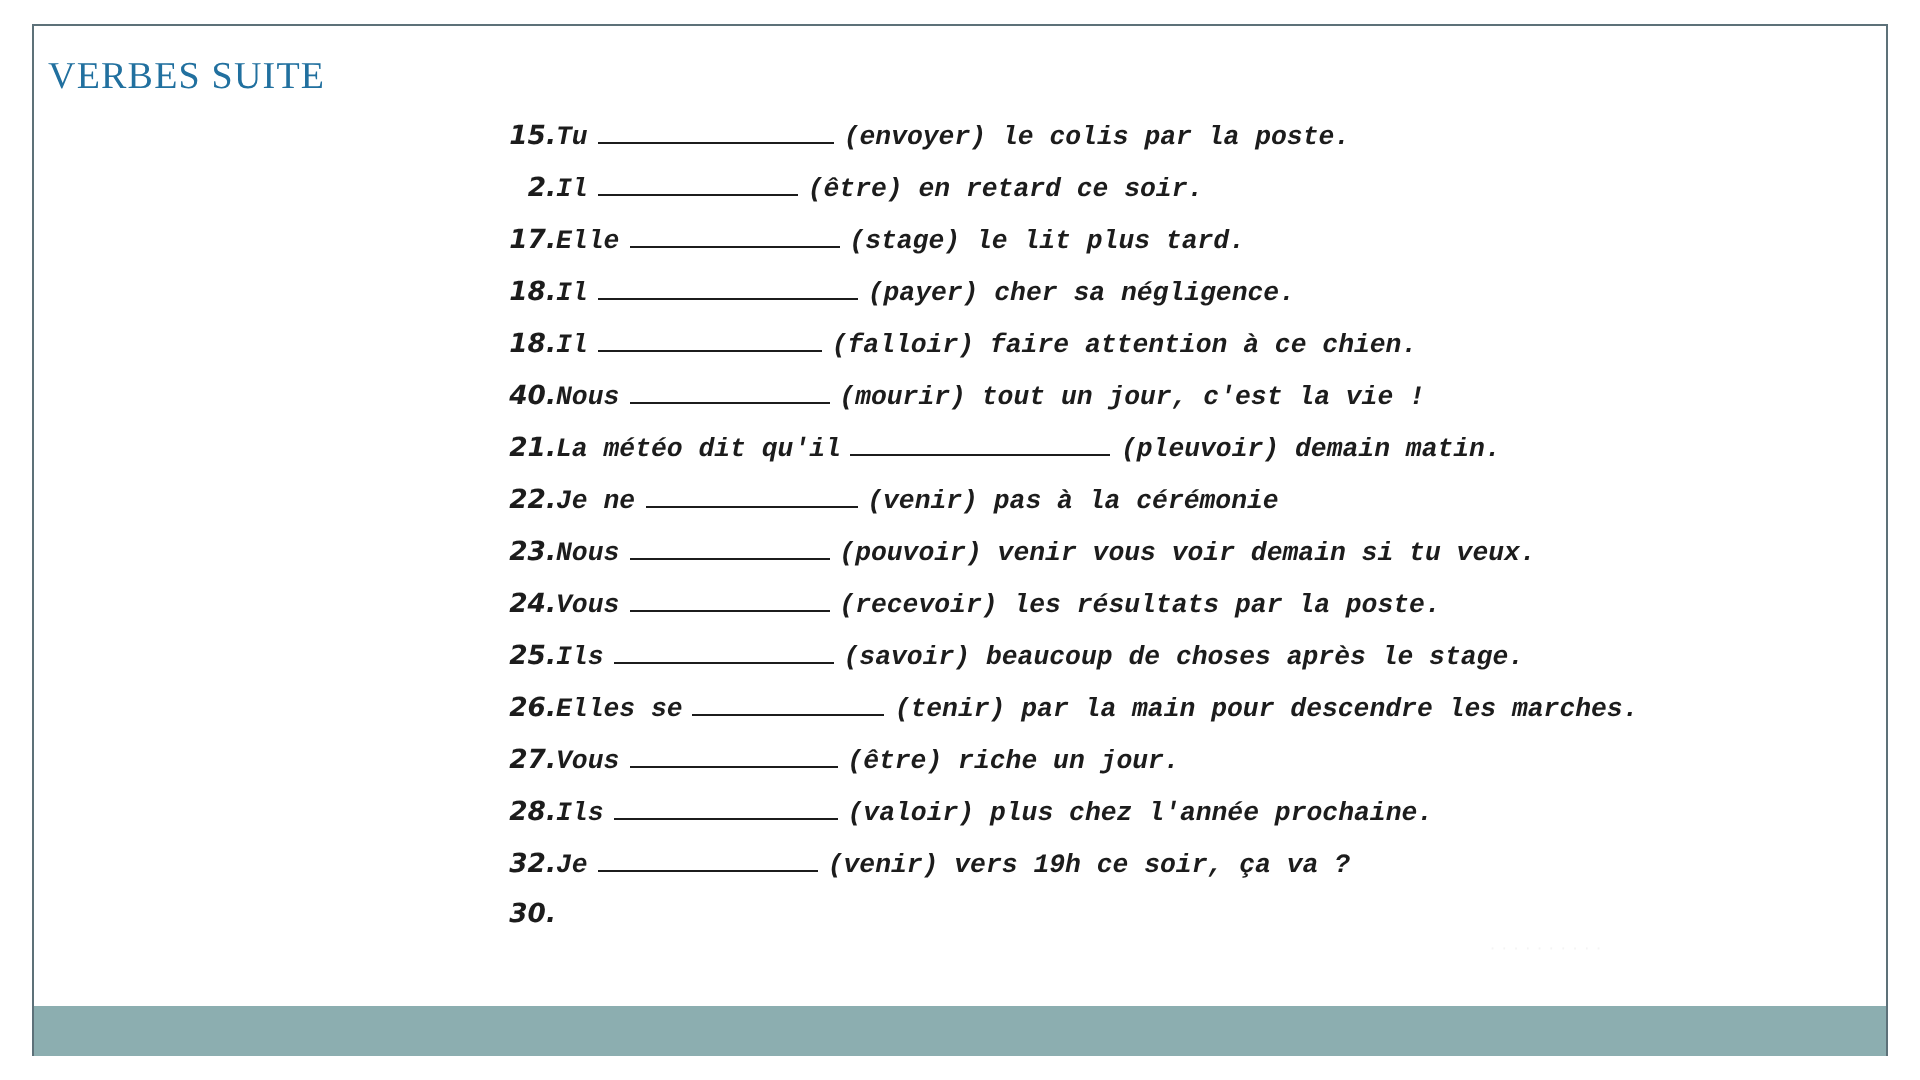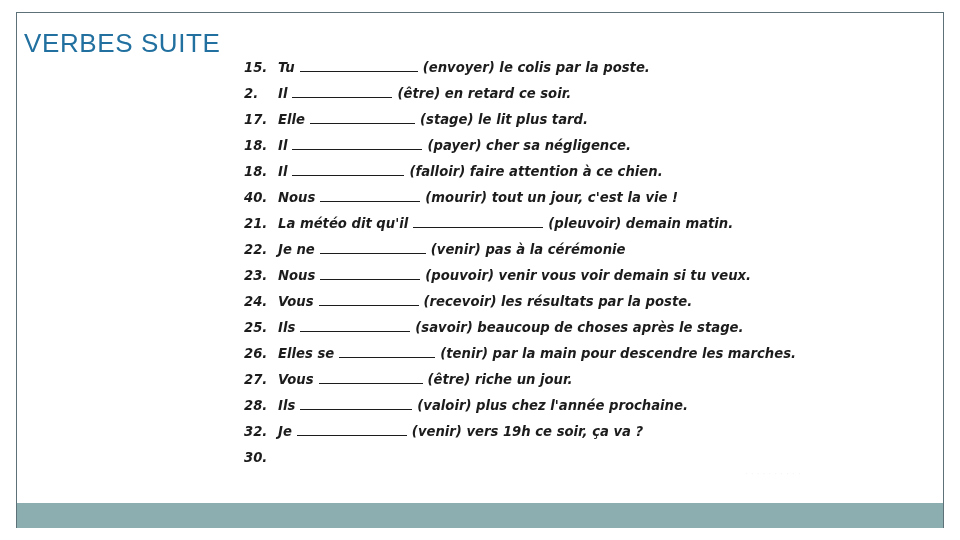--- a/index.html
+++ b/index.html
@@ -30,22 +30,22 @@
     height: 516px;
     border: 1px solid #5d7179;
     box-sizing: border-box;
     background: #ffffff;
   }
 
   #slide-title {
     position: absolute;
     left: 24px;
     top: 28px;
-    font-family: Liberation Sans, sans-serif;
-    font-size: 26px;
+    font-family: Liberation Serif, serif;
+    font-size: 19px;
     font-weight: 400;
     letter-spacing: 0.6px;
     color: #21709f;
     white-space: nowrap;
   }
 
   #exercise-list {
     position: absolute;
     left: 244px;
     top: 60px;
@@ -60,25 +60,26 @@
     font-style: italic;
     font-weight: 600;
     font-size: 13.2px;
     color: #1c1c1c;
     white-space: nowrap;
   }
 
   .item-number {
     width: 34px;
     flex: 0 0 34px;
-    text-align: left;
+    text-align: right;
   }
 
   .item-text {
     flex: 0 1 auto;
+    font-family: Liberation Mono, monospace;
   }
 
   .blank {
     display: inline-block;
     border-bottom: 1.3px solid #1c1c1c;
     height: 0.85em;
     margin: 0 5px;
     vertical-align: baseline;
   }
 

